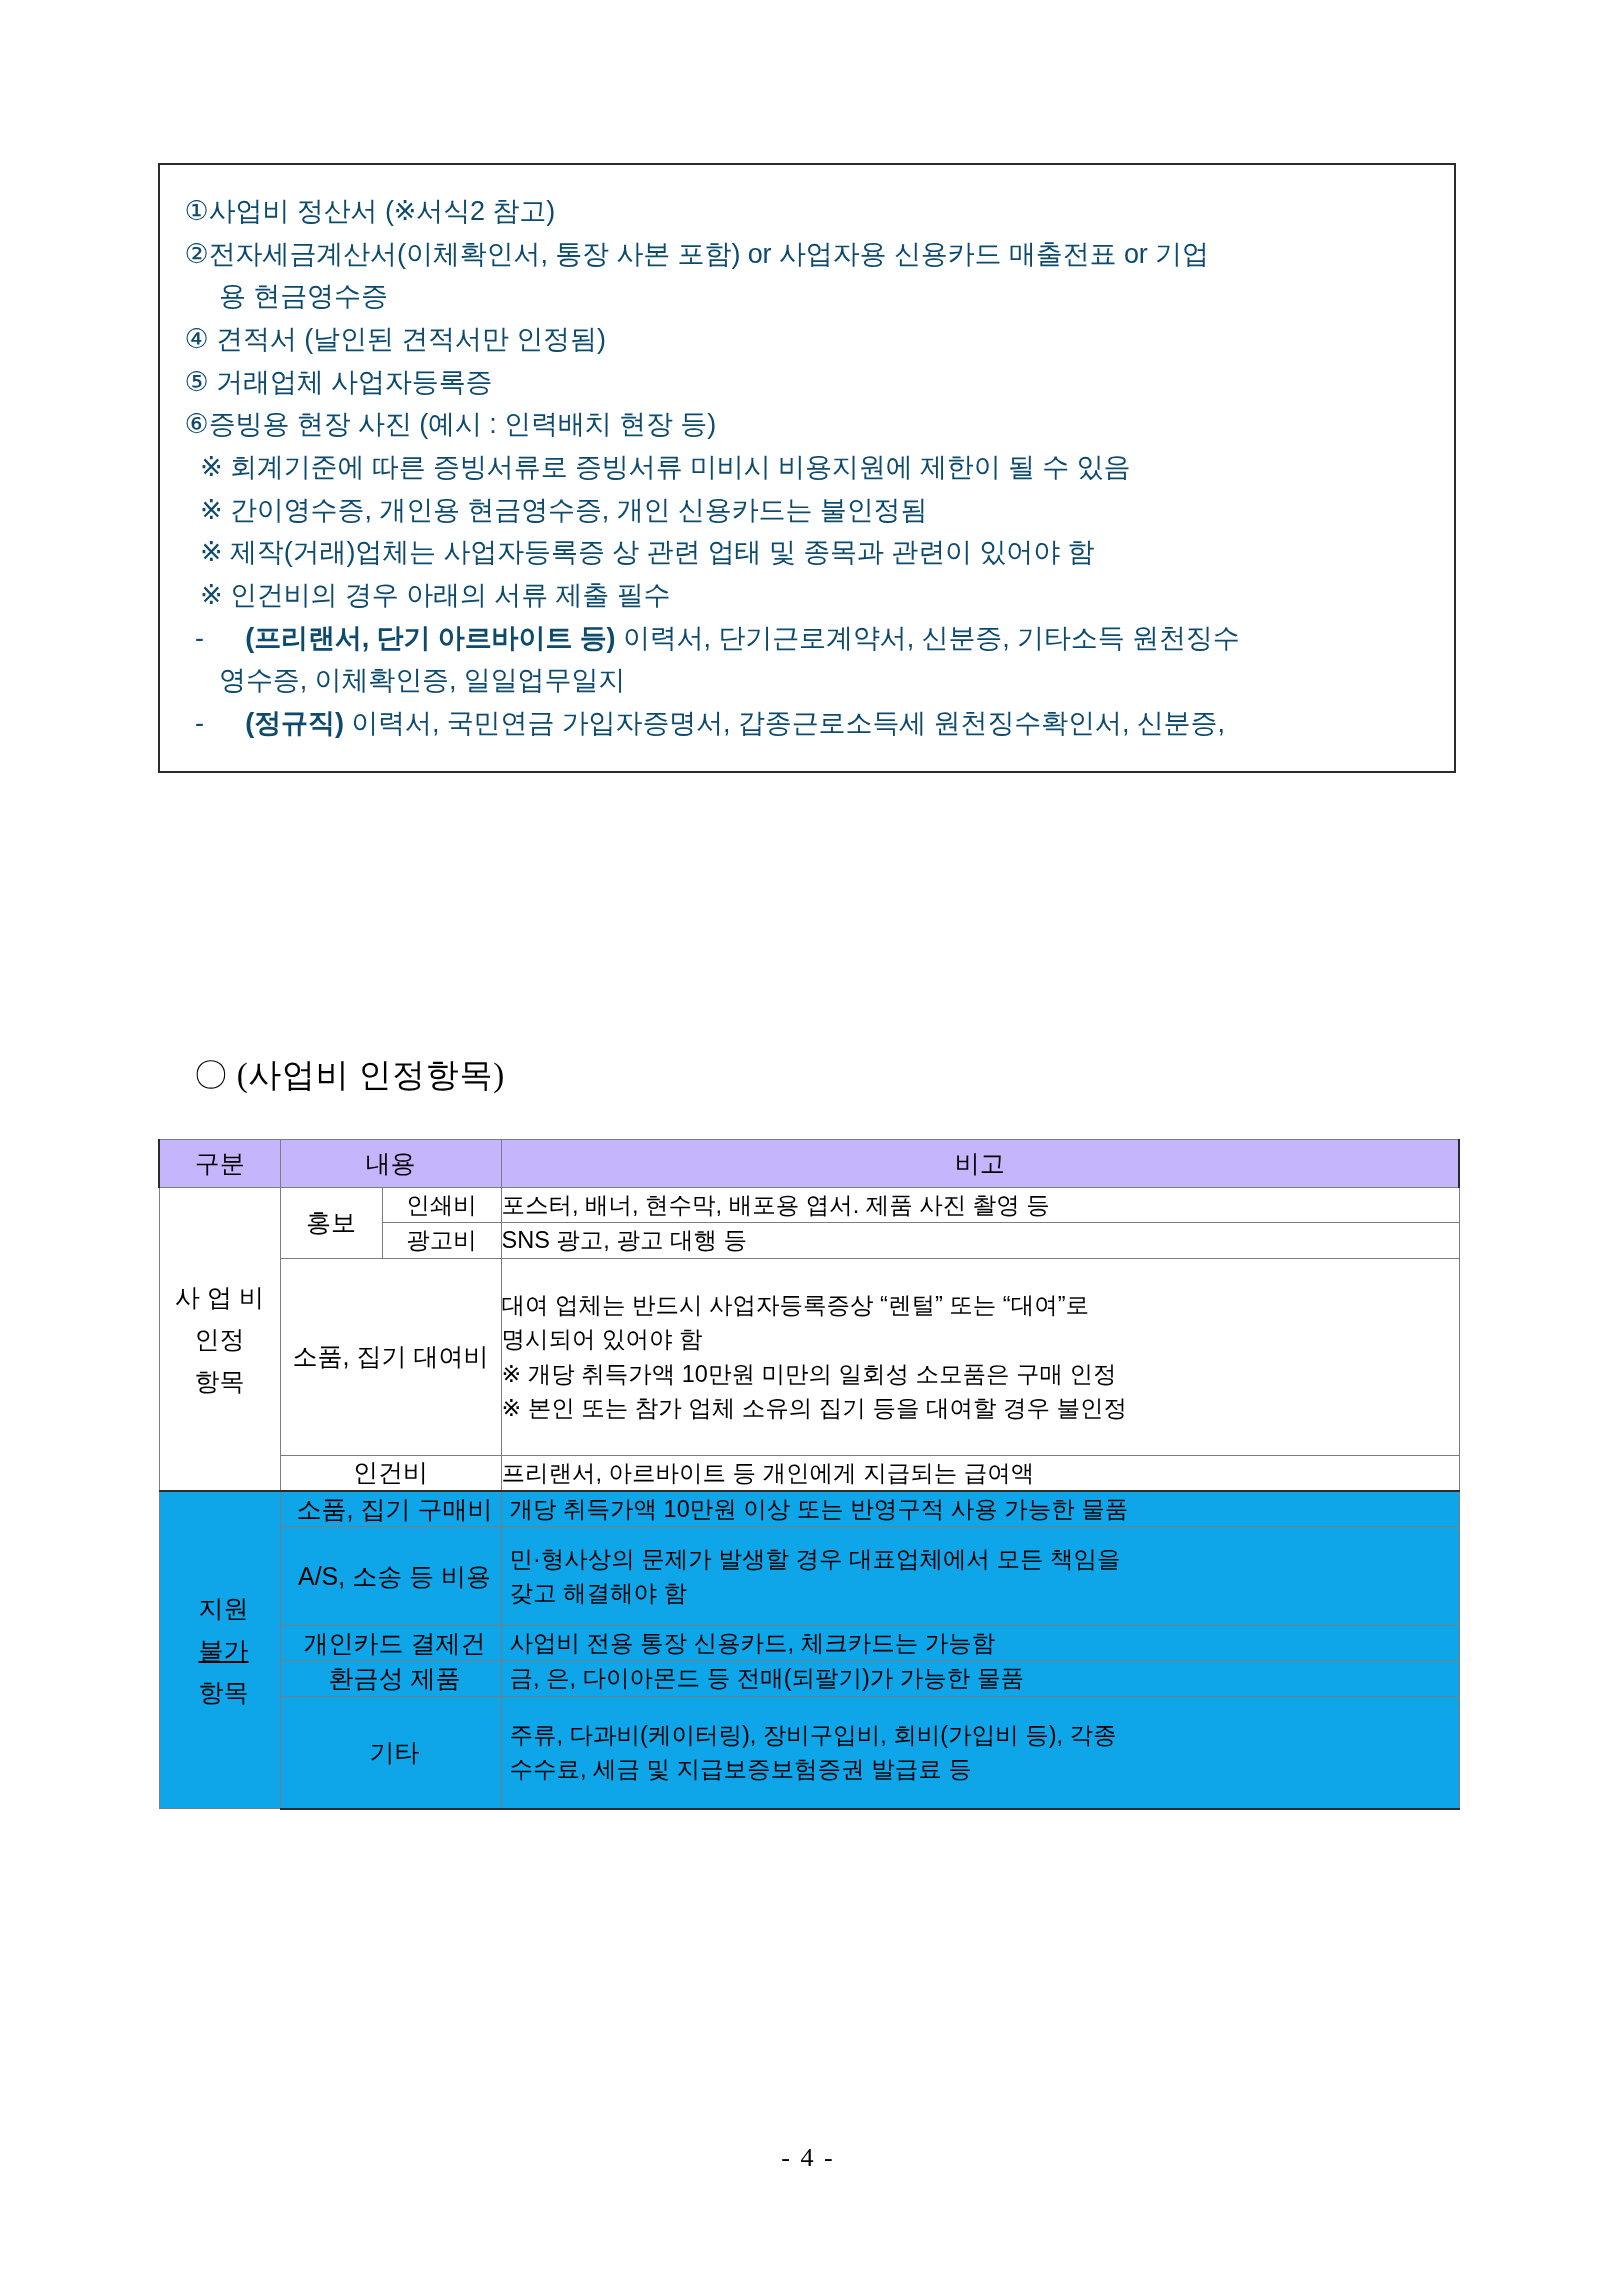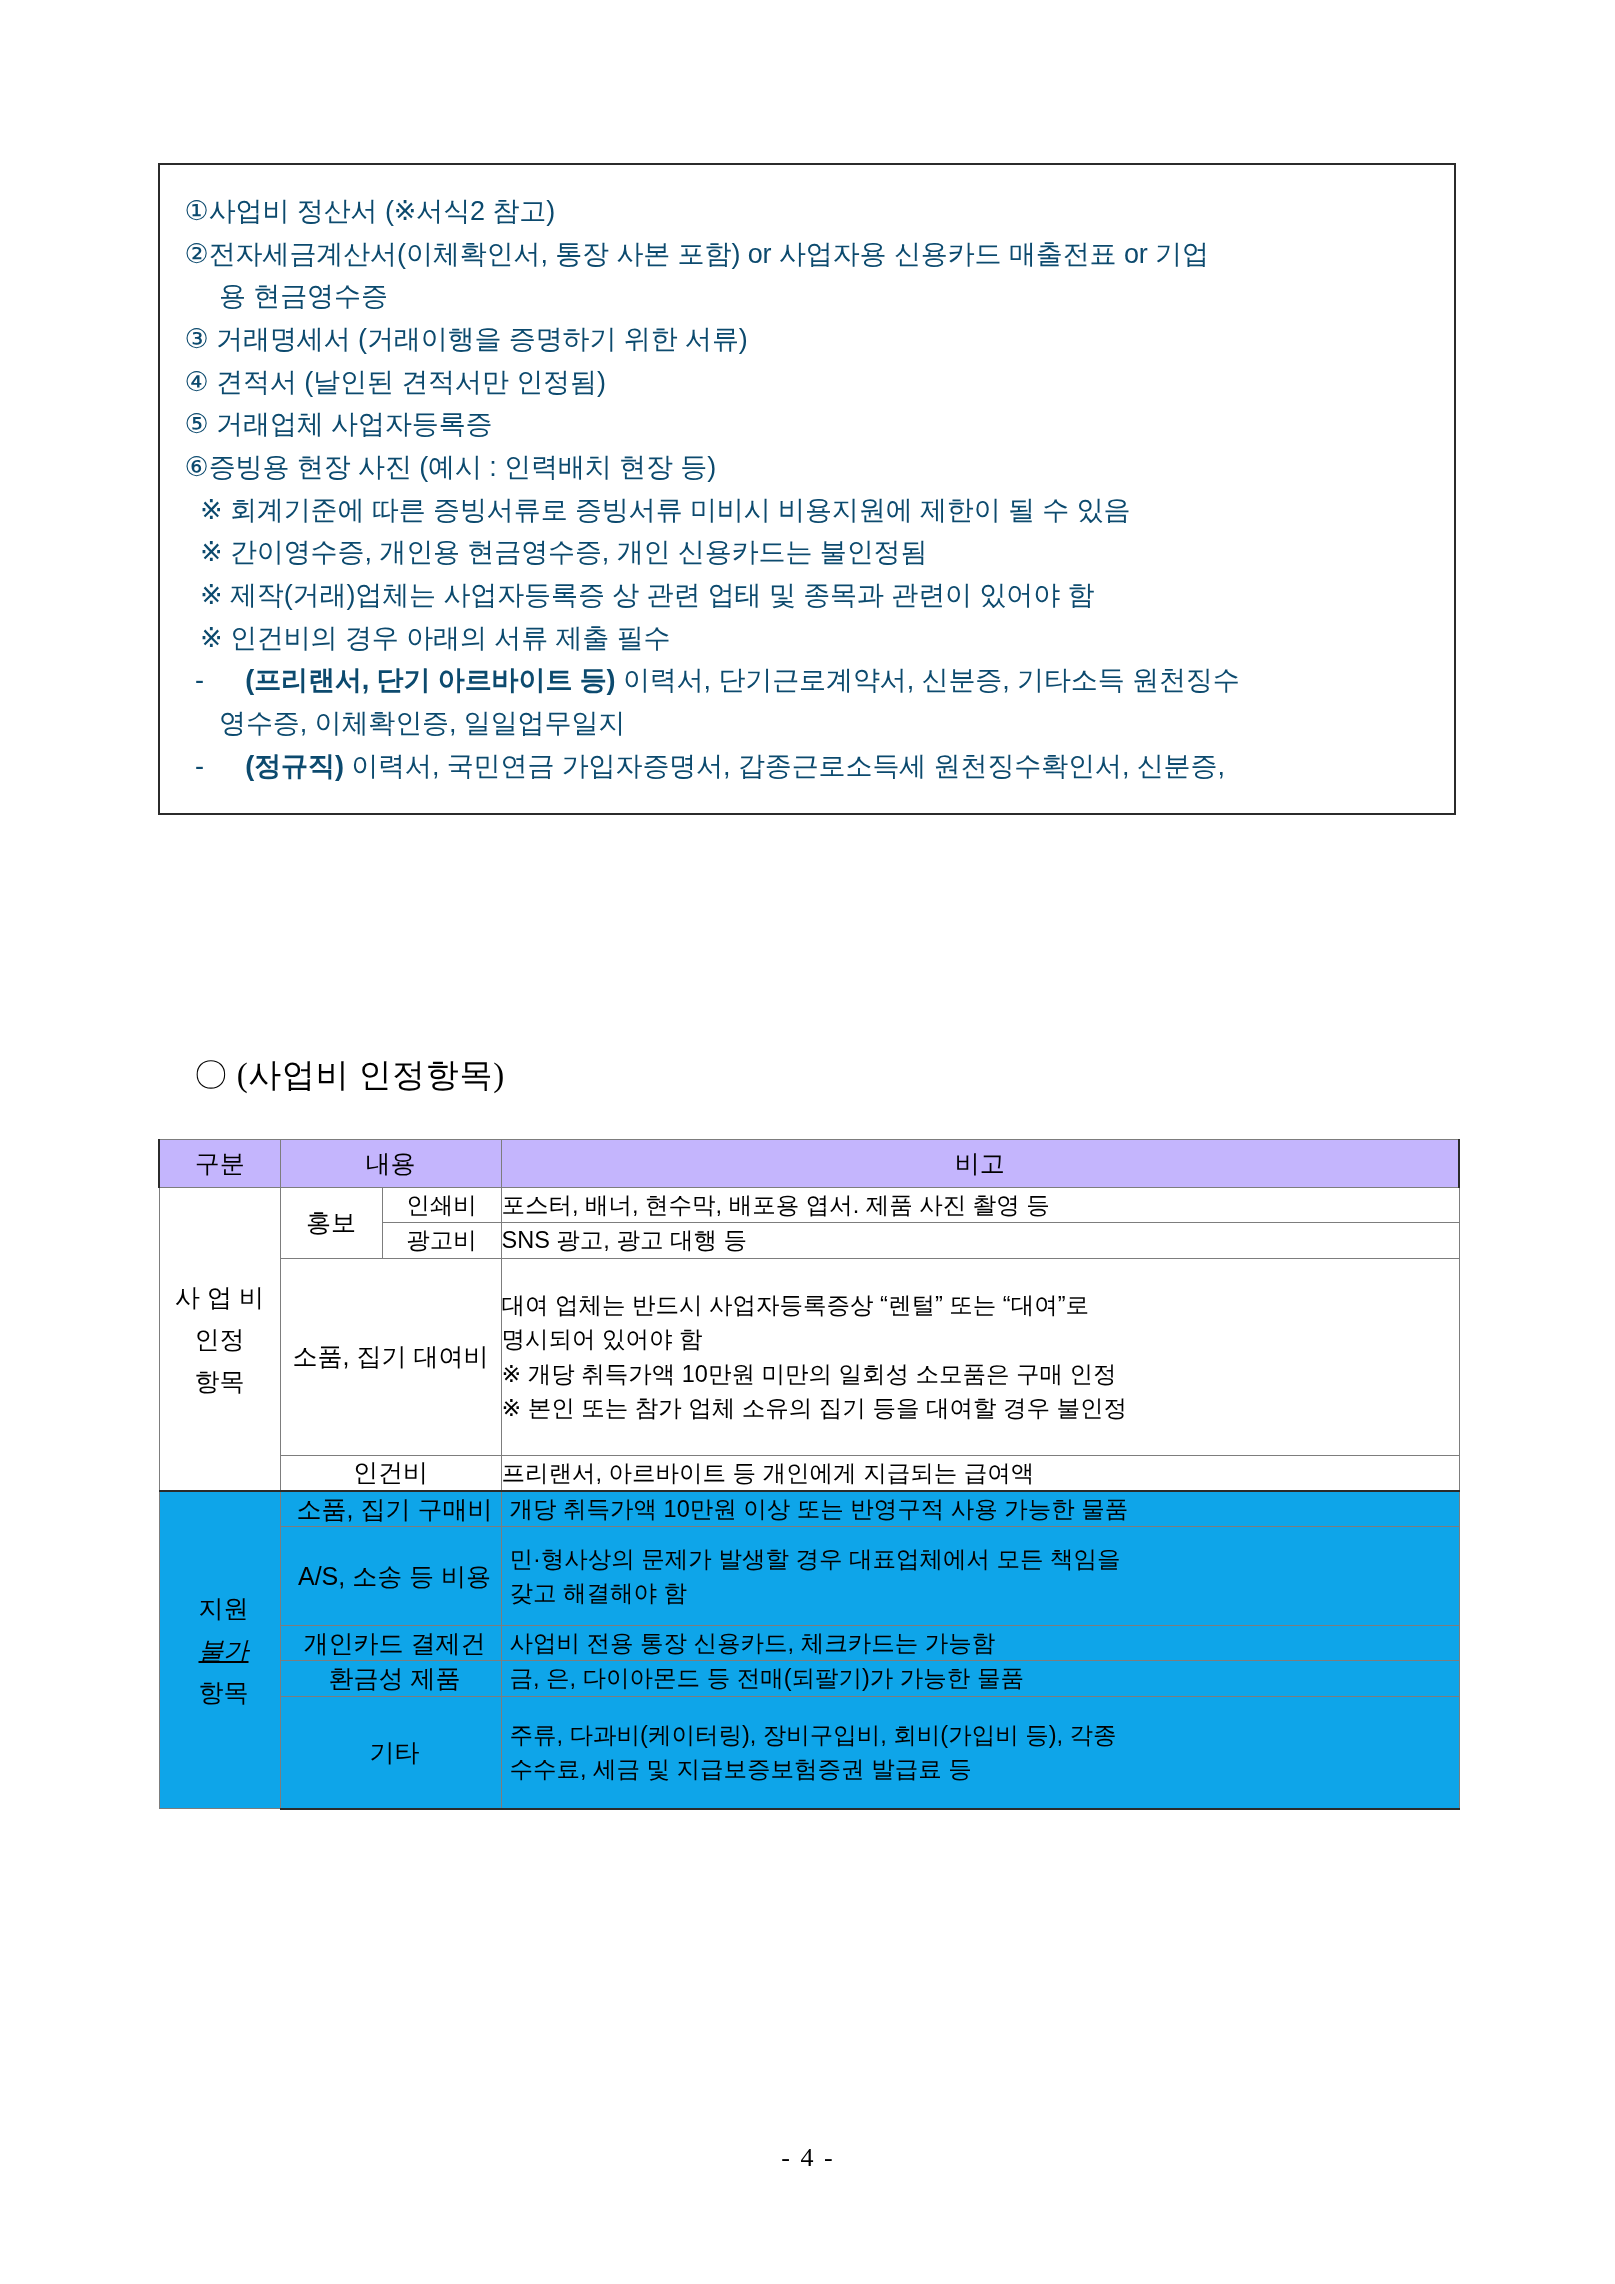--- a/index.html
+++ b/index.html
@@ -112,21 +112,21 @@
   }
   td.mcol { font-size: 25px; }
   td.subcol { font-size: 23.5px; }
 
   .cellpad { padding: 10.4px 5.2px; }
 
   tr.yellow td { background: #0ea5e9; padding-left: 8px; }
   tr.sep-top td { border-top: 2px solid #2b2b2b; }
   tr.last-row td { border-bottom: 2px solid #2b2b2b; }
 
-  .u { text-decoration: underline; font-style: italic; }
+  .u { text-decoration: underline; }
   .pre { white-space: pre-wrap; margin-left: 8px; }
 
   
   .footer {
     position: absolute;
     left: 0;
     top: 2143px;
     width: 1616px;
     text-align: center;
     font-family: "Liberation Serif", "DejaVu Serif", serif;
@@ -136,21 +136,20 @@
 </style>
 </head>
 <body>
 
 <div class="page">
 
   <div class="note-box">
     <div class="note-line ind0">①사업비 정산서 (※서식2 참고)</div>
     <div class="note-line ind0">②전자세금계산서(이체확인서, 통장 사본 포함) or 사업자용 신용카드 매출전표 or 기업</div>
     <div class="note-line cont">용 현금영수증</div>
-    <div class="note-line ind0">③ 거래명세서 (거래이행을 증명하기 위한 서류)</div>
     <div class="note-line ind0">④ 견적서 (날인된 견적서만 인정됨)</div>
     <div class="note-line ind0">⑤ 거래업체 사업자등록증</div>
     <div class="note-line ind0">⑥증빙용 현장 사진 (예시 : 인력배치 현장 등)</div>
     <div class="note-line hang">※ 회계기준에 따른 증빙서류로 증빙서류 미비시 비용지원에 제한이 될 수 있음</div>
     <div class="note-line hang">※ 간이영수증, 개인용 현금영수증, 개인 신용카드는 불인정됨</div>
     <div class="note-line hang">※ 제작(거래)업체는 사업자등록증 상 관련 업태 및 종목과 관련이 있어야 함</div>
     <div class="note-line hang">※ 인건비의 경우 아래의 서류 제출 필수</div>
 
     <div class="note-line dash"><span>- </span><b>(프리랜서, 단기 아르바이트 등)</b><span> 이력서, 단기근로계약서, 신분증, 기타소득 원천징수</span></div>
     <div class="note-line cont">영수증, 이체확인증, 일일업무일지</div>

